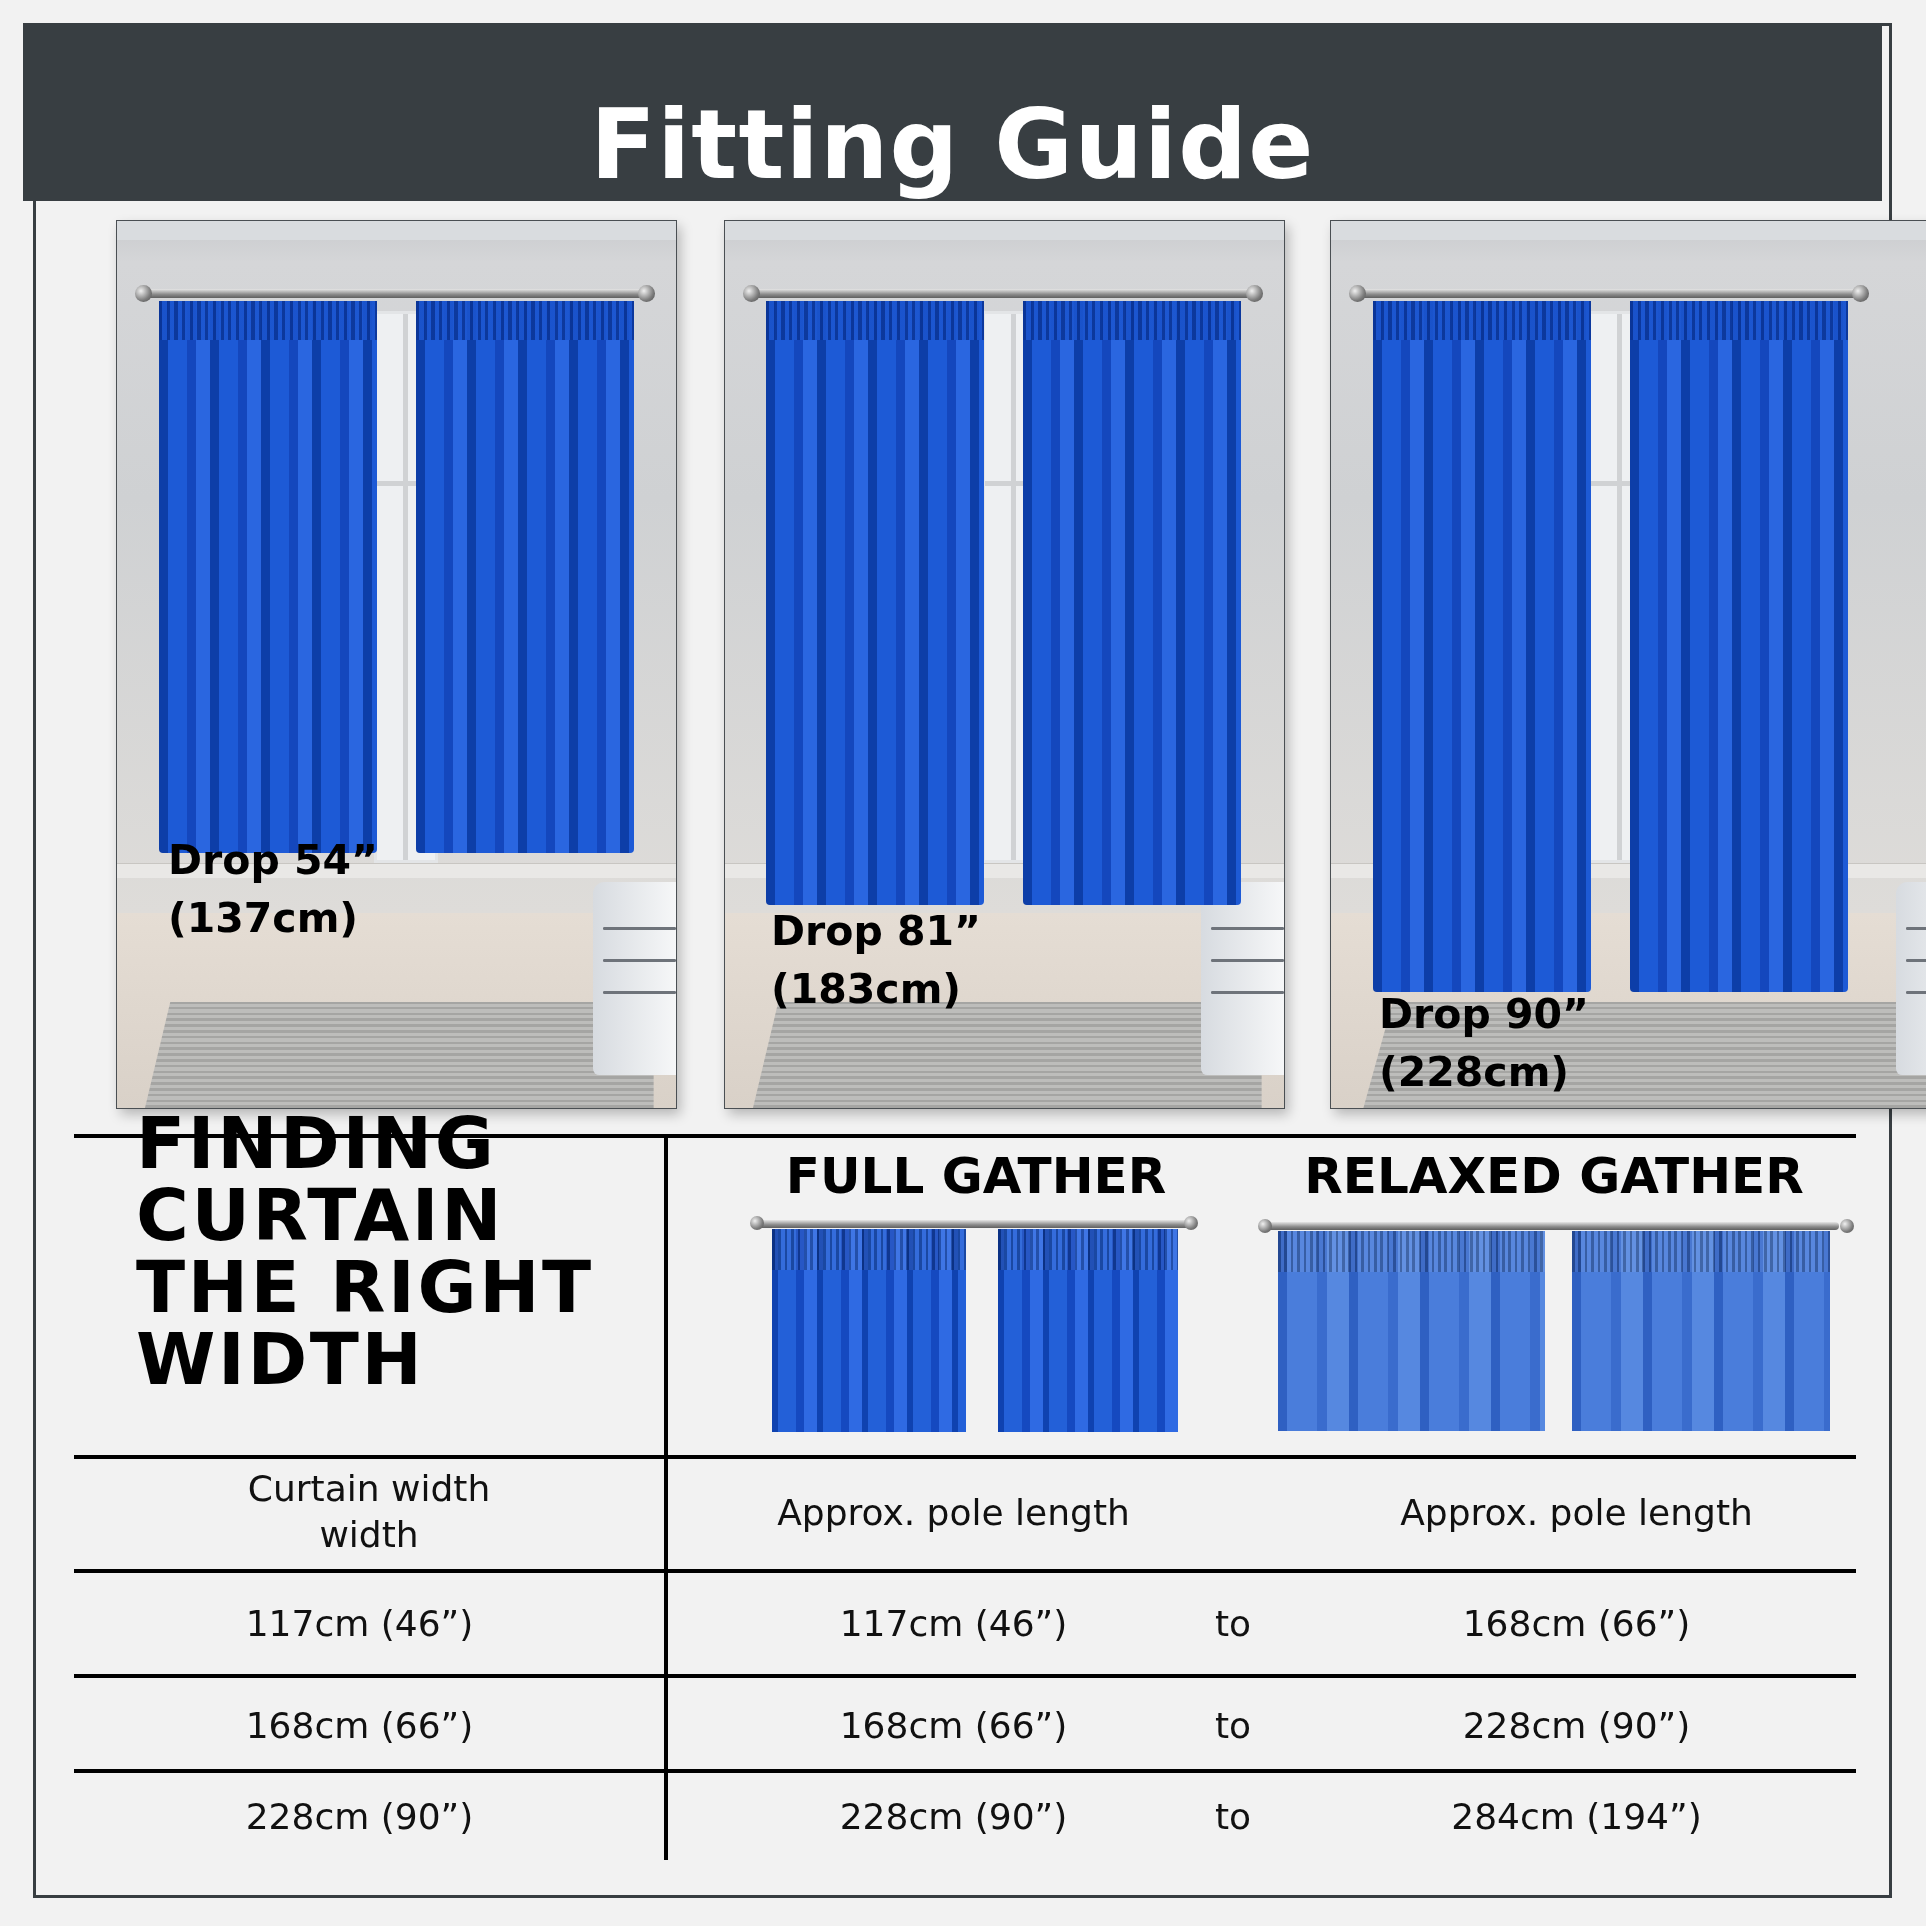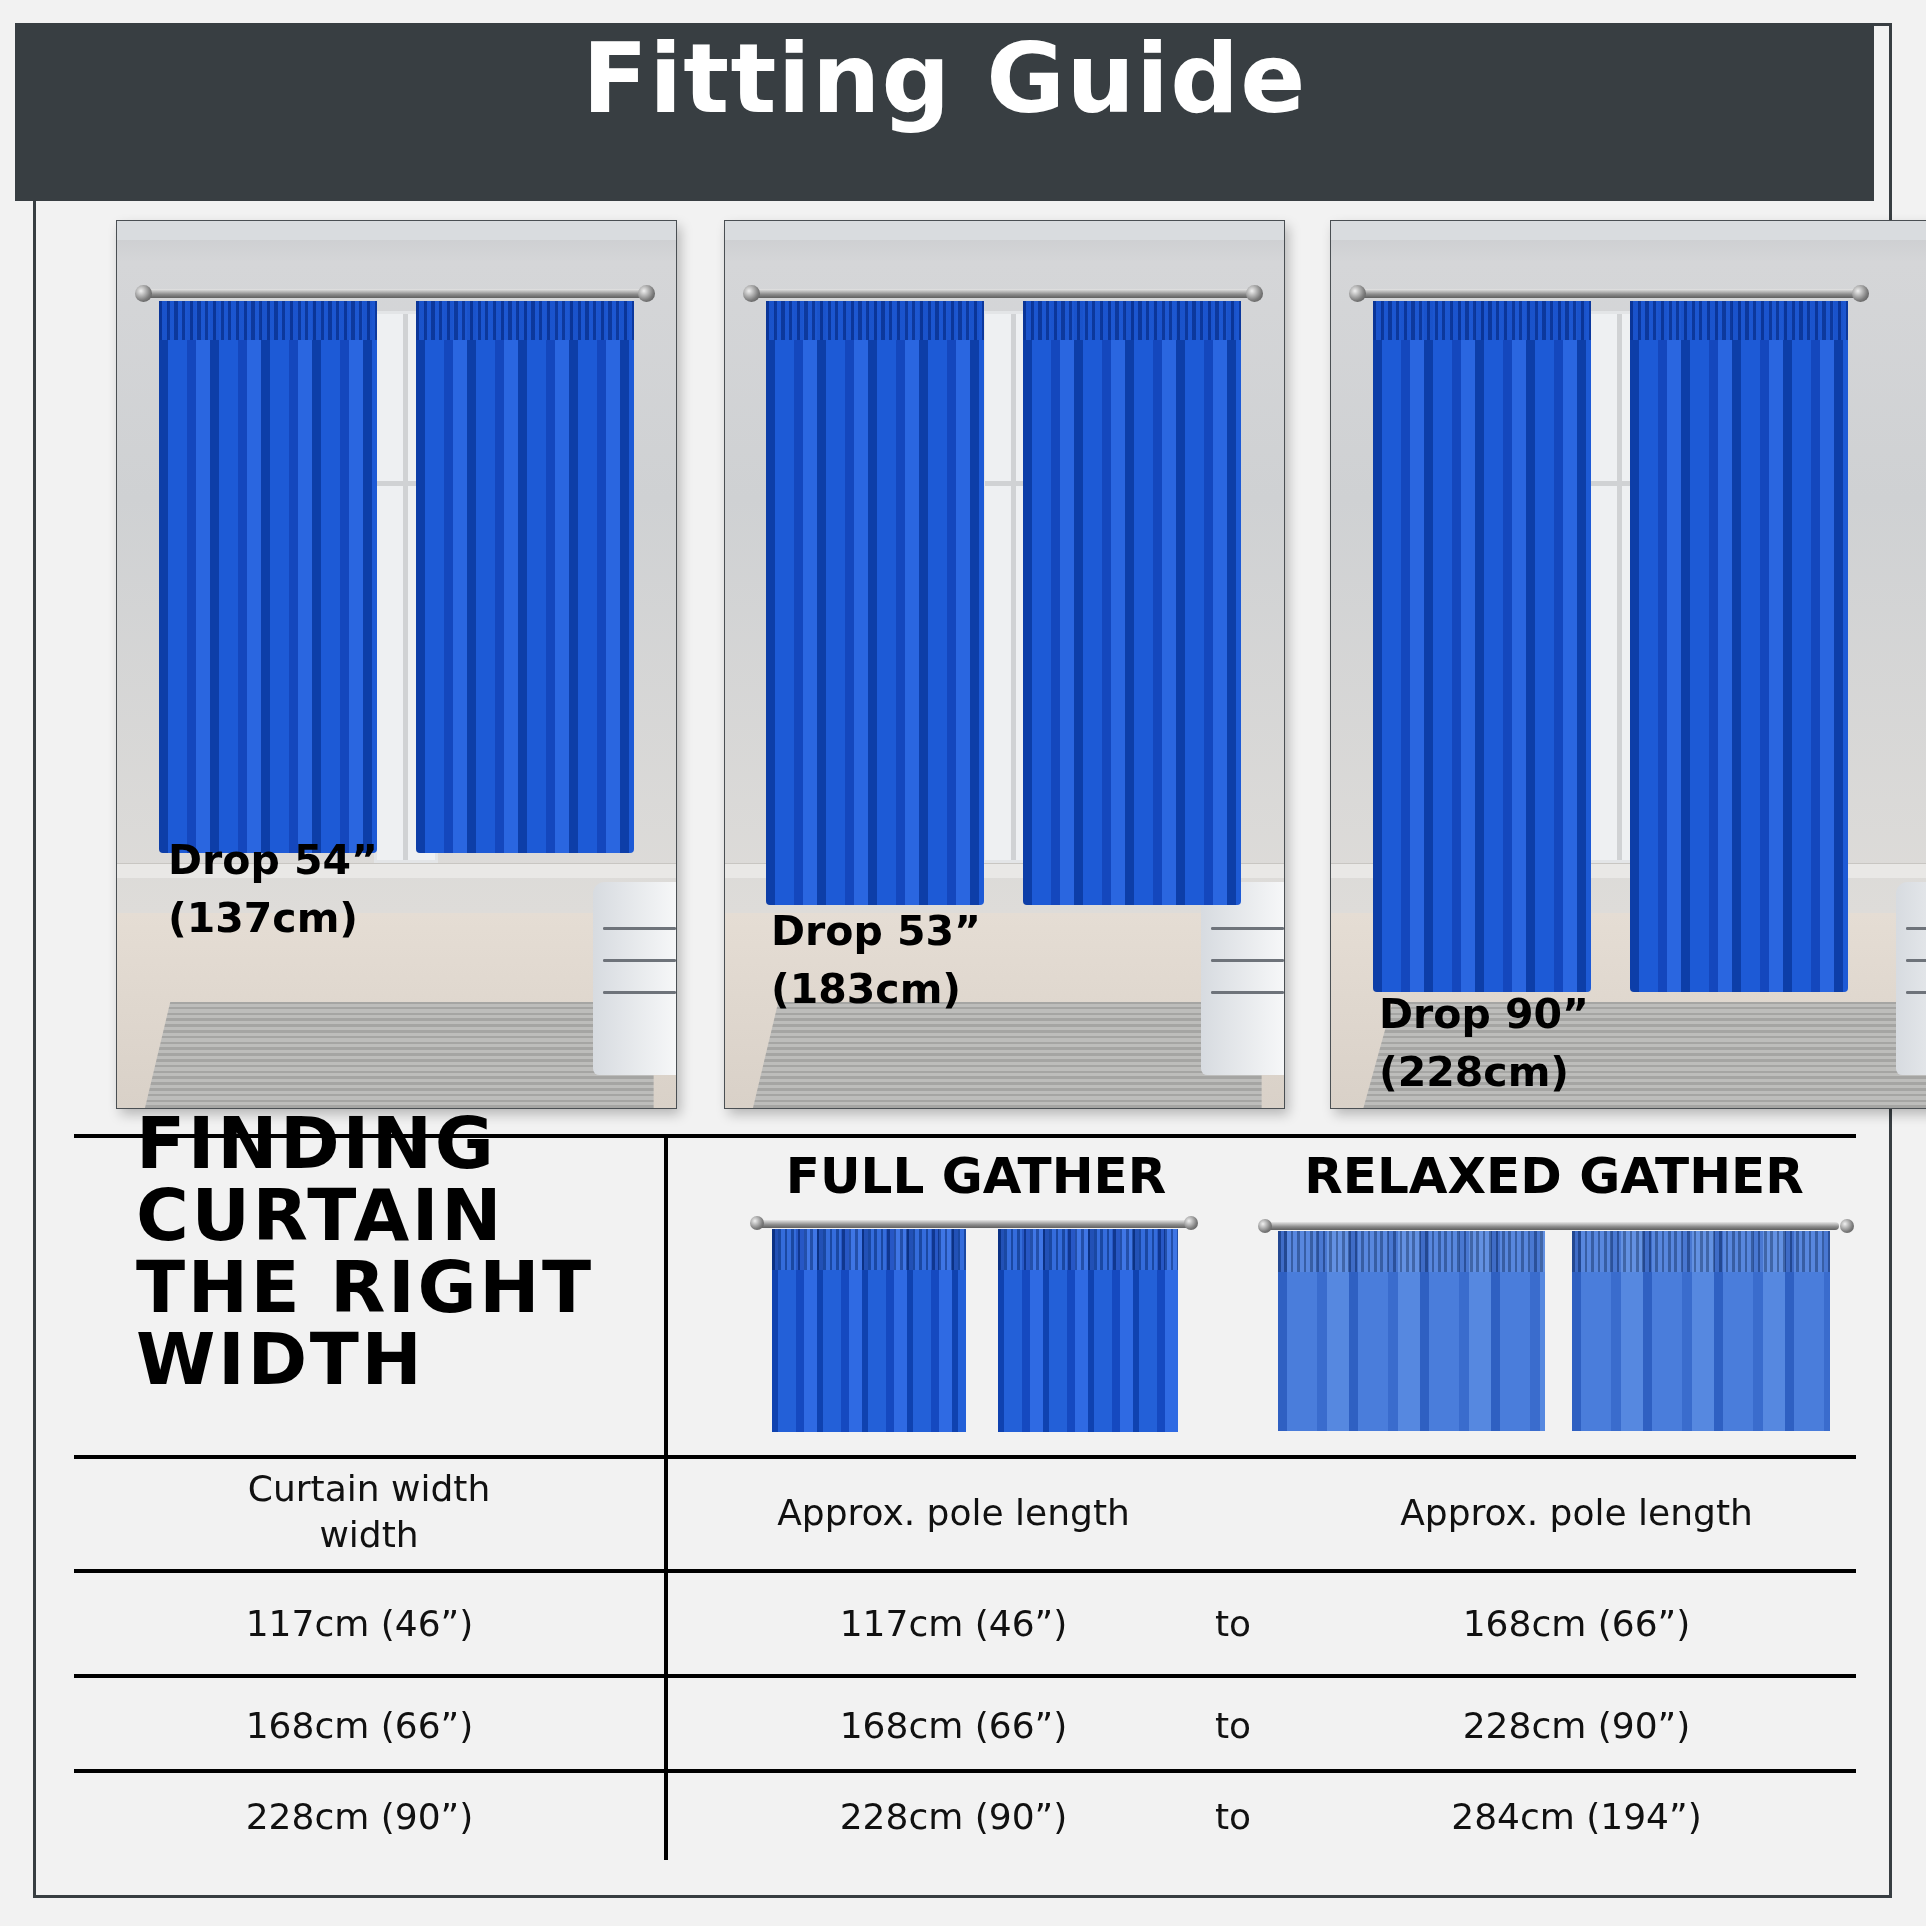--- a/index.html
+++ b/index.html
@@ -1,18 +1,18 @@
 <!DOCTYPE html>
 <html style="font-size:10.3px"><head>
 <meta charset="utf-8">
 <style>
   html,body{margin:0;padding:0;}
   body{width:1926px;height:1926px;background:#f2f2f2;position:relative;overflow:hidden;font-family:"Liberation Sans",sans-serif;}
   .frame{position:absolute;left:33px;top:23px;width:1859px;height:1875px;border:3.9px solid #383e42;background:#f2f2f2;box-sizing:border-box;}
-  .header{position:absolute;left:15px;top:23px;width:1859px;height:178px;background:#383e42;display:flex;align-items:flex-start;justify-content:center;}
+  .header{position:absolute;left:23px;top:23px;width:1859px;height:178px;background:#383e42;display:flex;align-items:flex-end;justify-content:center;}
   .header h1{margin:0;color:#fff;font-family:"DejaVu Sans",sans-serif;font-weight:bold;font-size:96px;letter-spacing:1.3px;}
   .panel{position:absolute;top:220px;height:889px;border:1.9px solid #4a4f53;box-sizing:border-box;overflow:hidden;box-shadow:3.9px 6.4px 11.6px rgba(0,0,0,0.25);margin-left:36px;}
   .wall{position:absolute;left:0;top:0;right:0;height:78%;background:linear-gradient(#c9cbce 0%,#d5d6d8 6%,#cfd1d3 40%,#dedcd9 100%);}
   .crown{position:absolute;left:0;right:0;top:0;height:19px;background:#d9dcdf;}
   .floor{position:absolute;left:0;right:0;bottom:0;height:22%;background:linear-gradient(#e5ddd4,#d9d1c8);}
   .skirting{position:absolute;left:0;right:0;height:14px;background:#e9e8e6;border-top:1.3px solid #c8c6c2;}
   .rug{position:absolute;left:5%;right:4%;bottom:0;height:12%;background:repeating-linear-gradient(0deg,#a5a5a3 0 2.6px,#bdbdbb 2.6px 5.8px);clip-path:polygon(5% 0,100% 0,100% 100%,0 100%);}
   .window{position:absolute;background:#eef0f2;border:3.9px solid #e3e5e7;}
   .window .bar{position:absolute;background:#d0d2d4;}
   .rod{position:absolute;height:9px;border-radius:4.5px;background:linear-gradient(#e6e6e6,#8a8a8a 60%,#5f5f5f);}
@@ -80,21 +80,21 @@
     <div class="stripe" style="top:45px;"></div>
       <div class="stripe" style="top:77px;"></div>
       <div class="stripe" style="top:109px;"></div>
   </div>
   <div class="rod" style="left:26px;top:68px;width:507px;"></div>
   <div class="finial" style="left:18px;top:64px;"></div>
   <div class="finial" style="left:521px;top:64px;"></div>
   <div class="curtain" style="left:41px;top:80px;width:218px;height:604px;"></div>
   <div class="curtain" style="left:298px;top:80px;width:218px;height:604px;"></div>
   <div class="drop-label" style="left:46px;top:681px;">
-    <div>Drop 53”</div>
+    <div>Drop 81”</div>
     <div>(183cm)</div>
   </div>
 </div>
 
 <div class="panel" style="left:1294px;width:650px;">
   <div class="wall"></div>
   <div class="crown"></div>
   <div class="window" style="left:257px;top:90px;width:58px;height:546px;">
     <div class="bar" style="left:26px;top:0;width:5.1px;height:100%;"></div>
     <div class="bar" style="left:0;top:167px;width:100%;height:5.1px;"></div>

